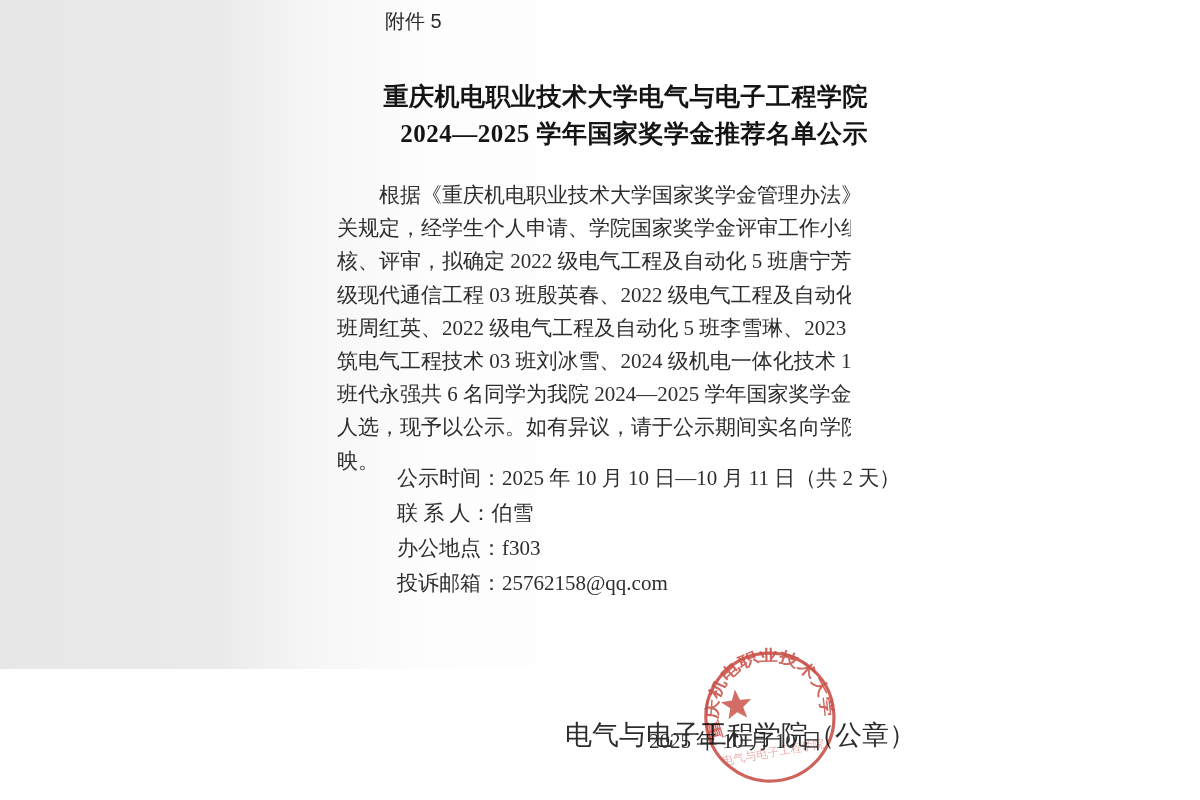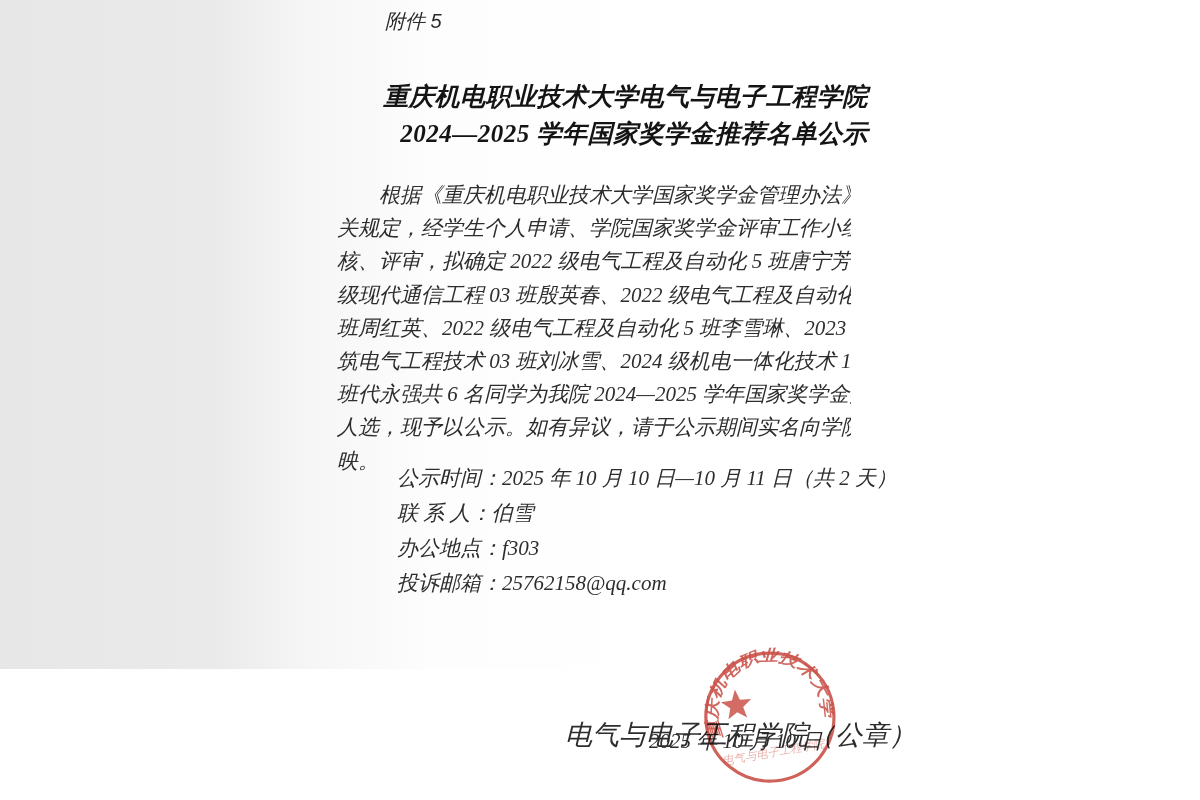--- a/index.html
+++ b/index.html
@@ -5,21 +5,20 @@
   html,body{margin:0;padding:0;}
   body{
     width:1200px;height:800px;
     font-family:"Liberation Serif","DejaVu Serif",serif;
     background:#fff;overflow:hidden;
   }
   .page{
     position:relative;width:1200px;height:669px;
     background:linear-gradient(to right,#e7e7e7 0%,#eaeaea 18%,#f6f6f6 26%,#fdfdfd 36%,#ffffff 55%);
     color:#2e2e2e;
-    font-style:italic;
   }
   .attachment{
     position:absolute;left:385px;top:8px;
     font-size:20px;color:#2a2a2a;
     font-family:"Liberation Sans","DejaVu Sans",sans-serif;
   }
   .title{
     position:absolute;left:318px;top:78px;width:550px;
     text-align:right;font-weight:bold;color:#141414;
     font-size:25px;line-height:37px;letter-spacing:.5px;

